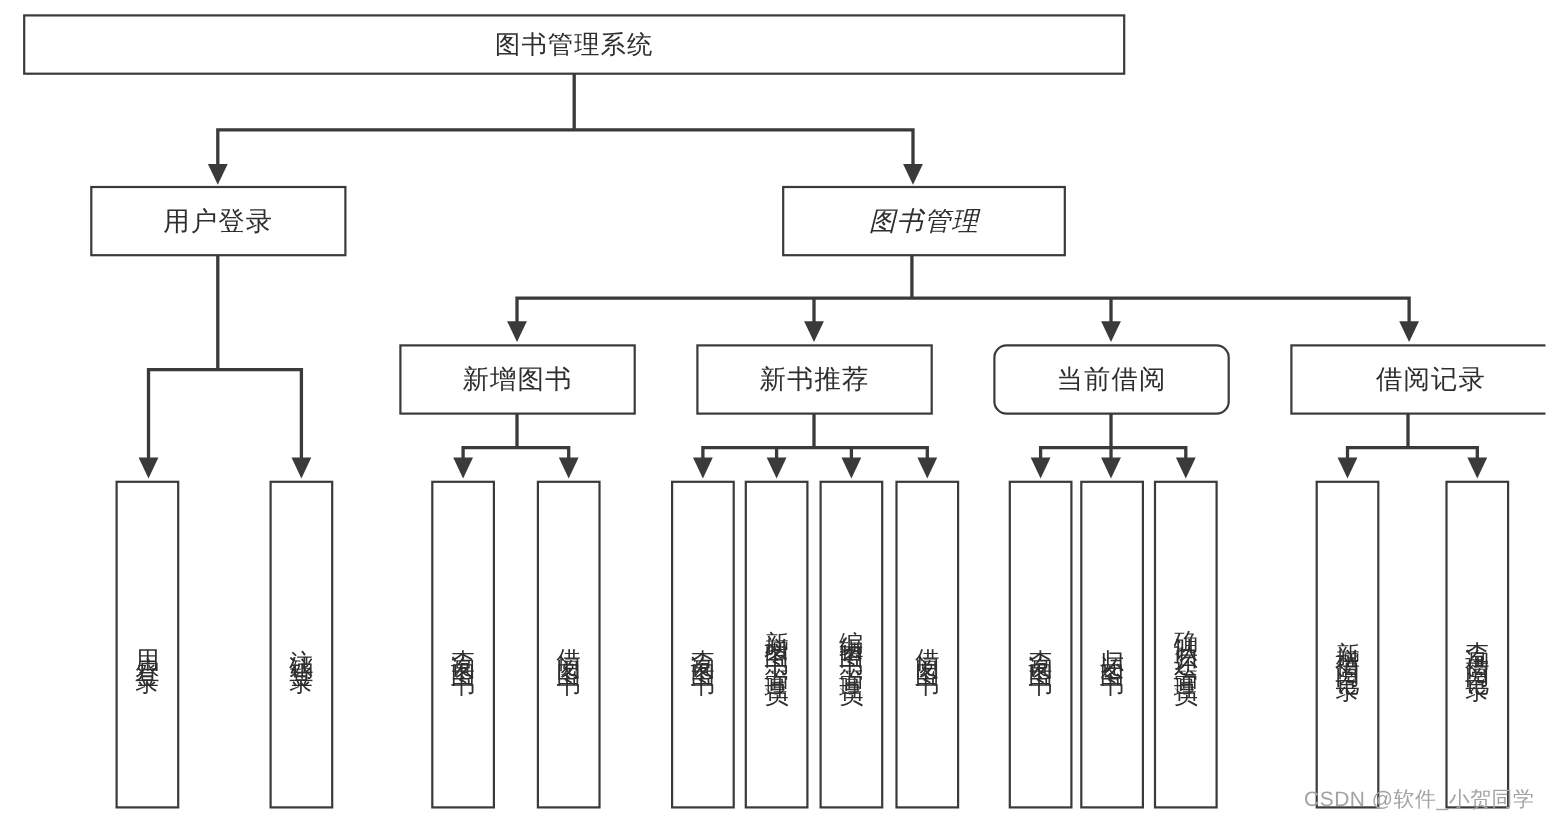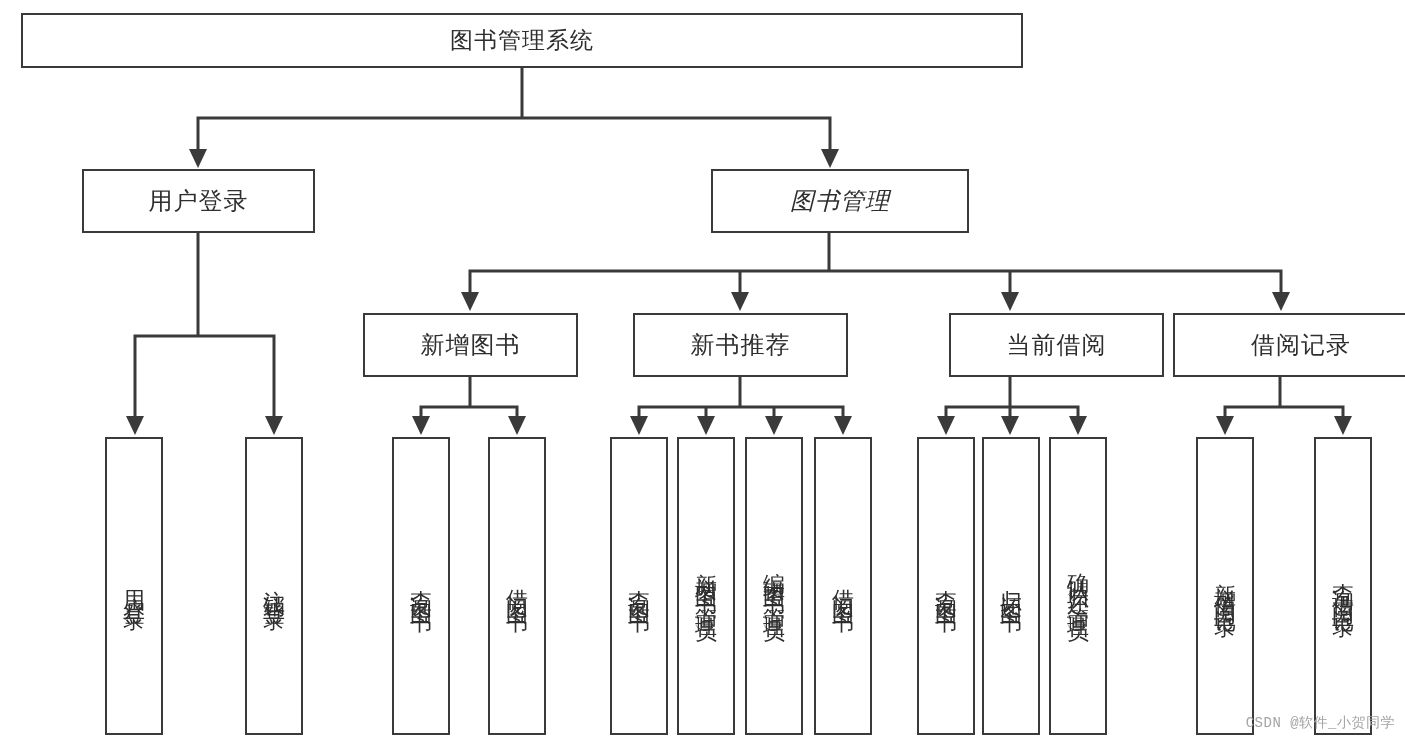--- a/index.html
+++ b/index.html
@@ -15,22 +15,22 @@
   .lvl-box{font-size:24px;letter-spacing:1px;}
   .leaf-box{font-size:22px;}
   .leaf-box .vtext{
     writing-mode:vertical-rl;text-orientation:mixed;
     letter-spacing:7px;line-height:1;
   }
   #connectors{position:absolute;left:0;top:0;pointer-events:none;}
   #connectors path{stroke:#3a3a3a;stroke-width:3;fill:none;}
   #connectors polygon{fill:#3a3a3a;stroke:none;}
   .watermark{
-    position:absolute;right:10px;top:714px;font-size:14px;
-    color:#a3a3a3;letter-spacing:0.5px;font-family:Liberation Mono, monospace;
+    position:absolute;right:10px;top:714px;font-size:19px;
+    color:#a3a3a3;letter-spacing:0.5px;
   }
 </style>
 </head>
 <body>
 
 <div class="node root-box" style="left:21px;top:13px;width:1002px;height:55px;">
   <span>图书管理系统</span>
 </div>
 
 <div class="node lvl-box" style="left:82px;top:169px;width:233px;height:64px;">
@@ -39,21 +39,21 @@
 <div class="node lvl-box" style="left:711px;top:169px;width:258px;height:64px;font-style:italic;">
   <span>图书管理</span>
 </div>
 
 <div class="node lvl-box" style="left:363px;top:313px;width:215px;height:64px;">
   <span>新增图书</span>
 </div>
 <div class="node lvl-box" style="left:633px;top:313px;width:215px;height:64px;">
   <span>新书推荐</span>
 </div>
-<div class="node lvl-box" style="left:949px;top:313px;width:215px;height:64px;">
+<div class="node lvl-box" style="left:903px;top:313px;width:215px;height:64px;border-radius:12px;">
   <span>当前借阅</span>
 </div>
 <div class="node lvl-box" style="left:1173px;top:313px;width:256px;height:64px;">
   <span>借阅记录</span>
 </div>
 
 <div class="node leaf-box" style="left:105px;top:437px;width:58px;height:298px;">
   <span class="vtext">用户登录</span>
 </div>
 <div class="node leaf-box" style="left:245px;top:437px;width:58px;height:298px;">

